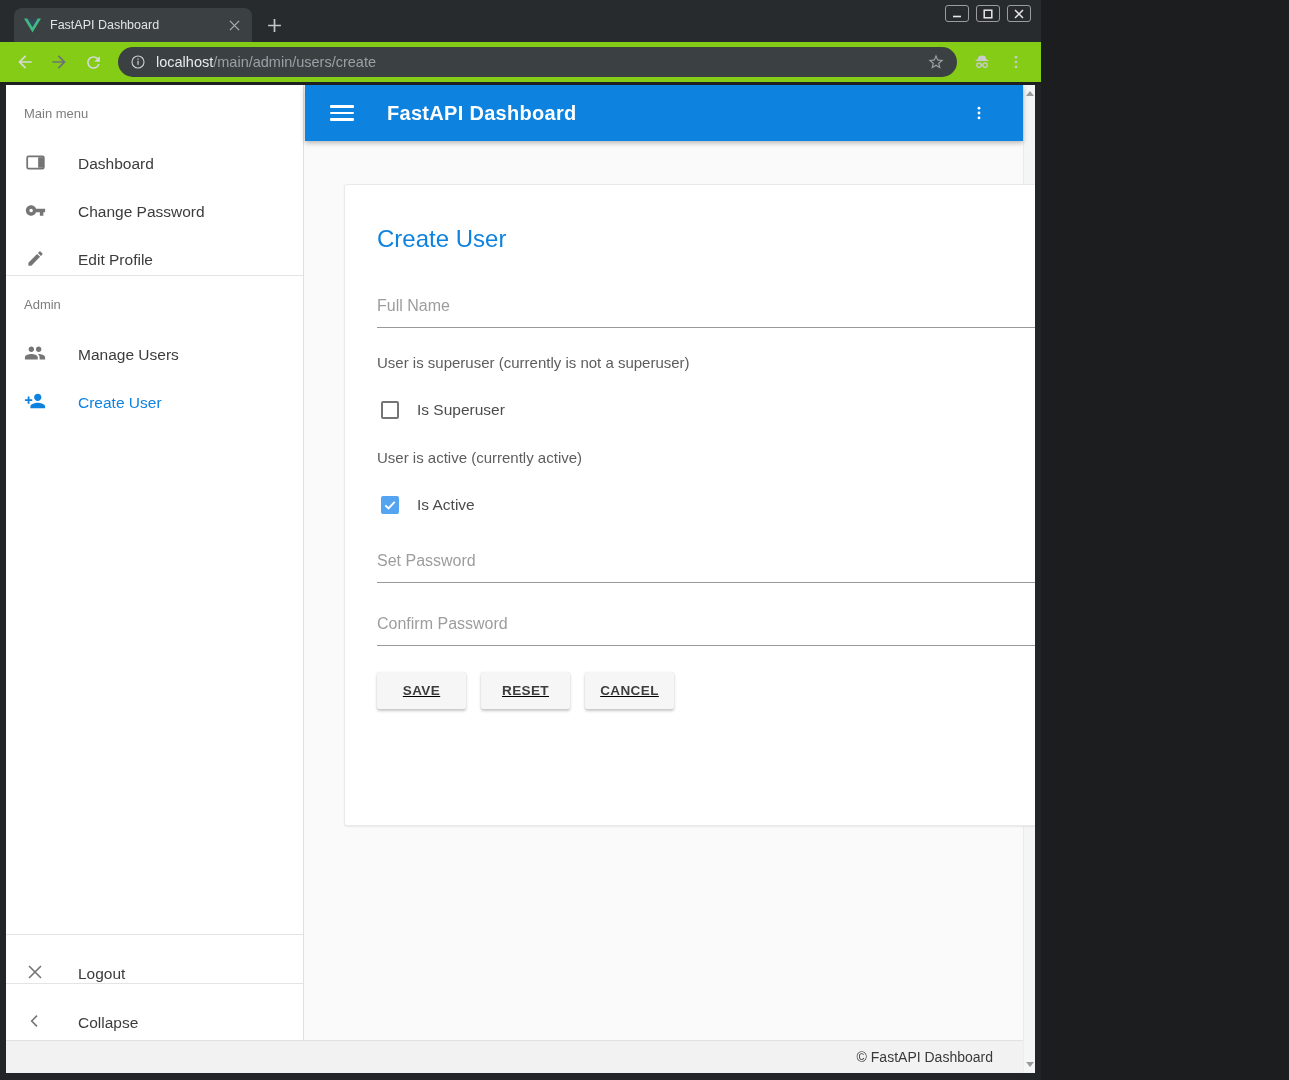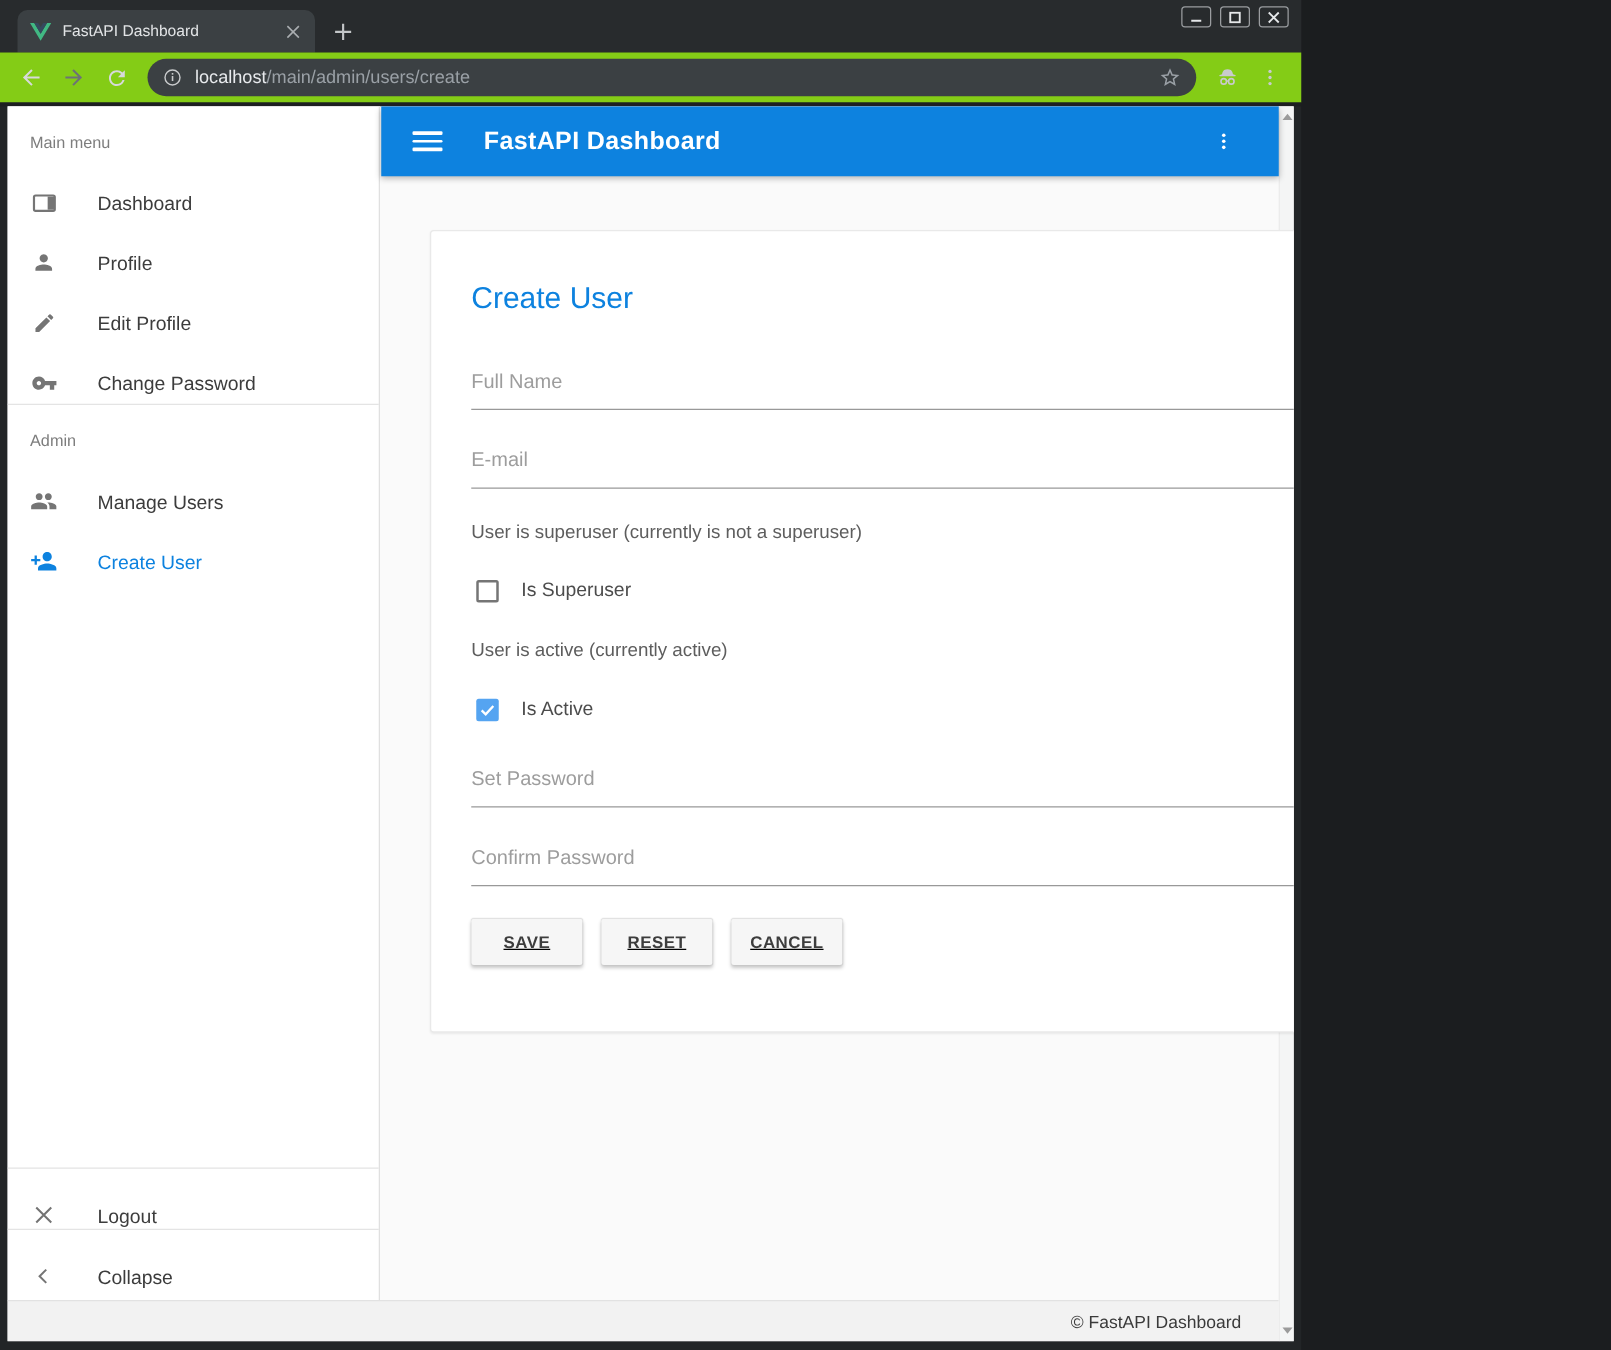--- a/index.html
+++ b/index.html
@@ -191,45 +191,37 @@
       <div class="side-item">
         <span class="ic">
           <svg width="21" height="21" viewBox="0 0 24 24">
             <rect x="2.5" y="5" width="19" height="14" rx="1.5" fill="none" stroke="#757575" stroke-width="2"></rect>
             <rect x="15" y="6" width="6.5" height="12" fill="#757575"></rect>
           </svg>
         </span>
         <span class="lbl">Dashboard</span>
       </div>
 
+
       <div class="side-item">
         <span class="ic">
-          <svg width="20" height="20" viewBox="0 0 24 24" fill="#757575">
-              <path d="M12 12c2.2 0 4-1.8 4-4s-1.8-4-4-4-4 1.8-4 4 1.8 4 4 4zm0 2c-2.7 0-8 1.3-8 4v2h16v-2c0-2.7-5.3-4-8-4z"></path>
-            </svg>
-        </span>
-        <span class="lbl">Profile</span>
+          <svg width="21" height="21" viewBox="0 0 24 24" fill="#757575">
+              <path d="M12.65 10C11.83 7.67 9.61 6 7 6c-3.31 0-6 2.69-6 6s2.69 6 6 6c2.61 0 4.83-1.67 5.65-4H17v4h4v-4h2v-4H12.65zM7 14c-1.1 0-2-.9-2-2s.9-2 2-2 2 .9 2 2-.9 2-2 2z"></path>
+            </svg>
+        </span>
+        <span class="lbl">Change Password</span>
       </div>
 
       <div class="side-item">
         <span class="ic">
           <svg width="19" height="19" viewBox="0 0 24 24" fill="#757575">
               <path d="M3 17.25V21h3.75L17.8 9.94l-3.75-3.75L3 17.25zM20.7 7.04c.39-.39.39-1.02 0-1.41l-2.34-2.34a.996.996 0 0 0-1.41 0l-1.83 1.83 3.75 3.75 1.83-1.83z"></path>
             </svg>
         </span>
         <span class="lbl">Edit Profile</span>
-      </div>
-
-      <div class="side-item">
-        <span class="ic">
-          <svg width="21" height="21" viewBox="0 0 24 24" fill="#757575">
-              <path d="M12.65 10C11.83 7.67 9.61 6 7 6c-3.31 0-6 2.69-6 6s2.69 6 6 6c2.61 0 4.83-1.67 5.65-4H17v4h4v-4h2v-4H12.65zM7 14c-1.1 0-2-.9-2-2s.9-2 2-2 2 .9 2 2-.9 2-2 2z"></path>
-            </svg>
-        </span>
-        <span class="lbl">Change Password</span>
       </div>
 
       <div class="divider"></div>
       <div class="section-label">Admin</div>
 
       <div class="side-item">
         <span class="ic">
           <svg width="22" height="22" viewBox="0 0 24 24" fill="#757575">
               <path d="M16 11c1.66 0 2.99-1.34 2.99-3S17.66 5 16 5c-1.66 0-3 1.34-3 3s1.34 3 3 3zm-8 0c1.66 0 2.99-1.34 2.99-3S9.66 5 8 5C6.34 5 5 6.34 5 8s1.34 3 3 3zm0 2c-2.33 0-7 1.17-7 3.5V19h14v-2.5c0-2.33-4.67-3.5-7-3.5zm8 0c-.29 0-.62.02-.97.05 1.16.84 1.97 1.97 1.97 3.45V19h6v-2.5c0-2.33-4.67-3.5-7-3.5z"></path>
             </svg>
@@ -284,23 +276,20 @@
       </span>
     </div>
 
     <div class="card">
       <div class="card-title">Create User</div>
 
       <div class="text-field">
         <input type="text" placeholder="Full Name" style="">
       </div>
 
-      <div class="text-field" style="margin-top:28px;">
-        <input type="text" placeholder="E-mail" style="">
-      </div>
 
       <div class="hint">User is superuser (currently is not a superuser)</div>
       <div class="cb-row">
         <span class="cb unchecked"></span>
         <span class="cb-label">Is Superuser</span>
       </div>
 
       <div class="hint" style="margin-top:30px;">User is active (currently active)</div>
       <div class="cb-row">
         <span class="cb checked">

